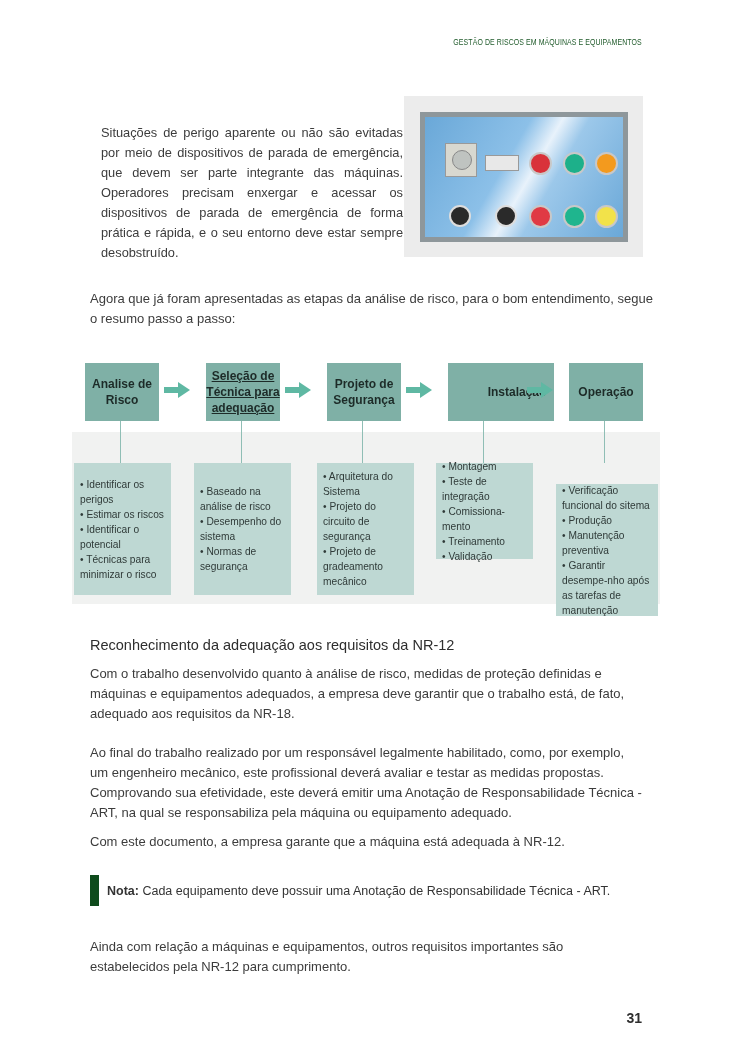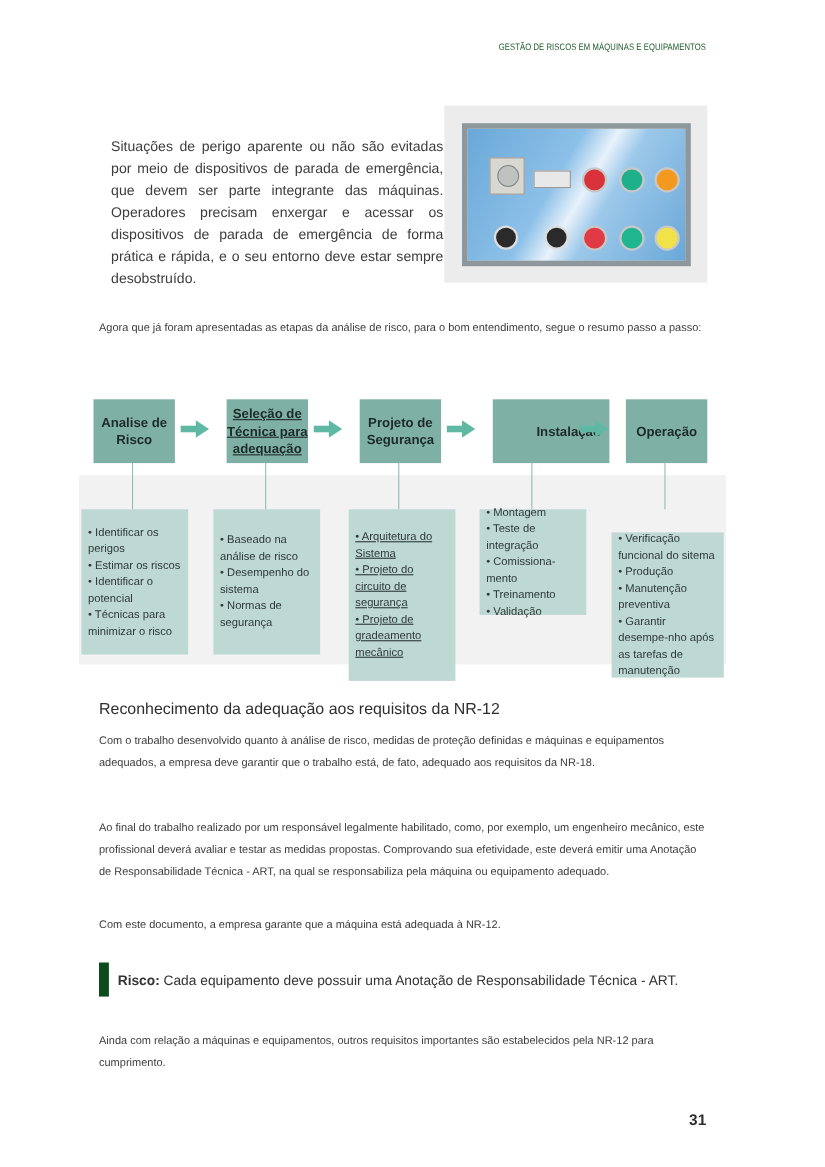--- a/index.html
+++ b/index.html
@@ -1,20 +1,20 @@
 <!DOCTYPE html>
 <html><head>
 <meta charset="utf-8">
 <style>
   html, body { margin: 0; padding: 0; background: #ffffff; }
   body { width: 750px; height: 1061px; position: relative; overflow: hidden;
          font-family: "Liberation Sans", sans-serif; color: #3a3a3a; }
   .running-head { position: absolute; top: 37px; right: 108px; font-size: 8.5px;
                   color: #1f5a2a; letter-spacing: 0.1px; font-family: "Liberation Sans Narrow", "Liberation Sans", sans-serif; transform: scaleX(0.82); transform-origin: right center; }
-  .p { position: absolute; font-size: 10px; line-height: 20px; color: #3c3c3c; margin: 0; }
+  .p { position: absolute; font-size: 13px; line-height: 20px; color: #3c3c3c; margin: 0; }
   .intro { left: 90px; top: 123px; width: 302px; text-align: justify; font-size: 12.8px; margin-left: 11px; }
   .photo { position: absolute; left: 404px; top: 96px; width: 239px; height: 161px; background: #ececec; }
   .panel { position: absolute; left: 16px; top: 16px; width: 208px; height: 130px;
            background: linear-gradient(120deg, #6aa8d8 0%, #8cc0e8 40%, #e8f2fb 52%, #9cc8ea 62%, #6aa8d8 100%);
            border: 5px solid #8e979b; box-sizing: border-box; }
   .timer { position: absolute; left: 20px; top: 26px; width: 30px; height: 32px; background: #d8d8d0; border: 1px solid #999; }
   .timer::after { content: ""; position: absolute; left: 6px; top: 6px; width: 18px; height: 18px; border-radius: 50%; background: #bfc3c0; border: 1px solid #888; }
   .counter { position: absolute; left: 60px; top: 38px; width: 32px; height: 14px; background: #e8e8e8; border: 1px solid #999; }
   .lamp { position: absolute; width: 19px; height: 19px; border-radius: 50%; border: 2px solid #c8c8c8; }
   .knob { position: absolute; width: 18px; height: 18px; border-radius: 50%; background: #2a2a2a; border: 2px solid #ddd; }
@@ -109,21 +109,21 @@
     <span class="item">• Identificar os perigos</span>
     <span class="item">• Estimar os riscos</span>
     <span class="item">• Identificar o potencial</span>
     <span class="item">• Técnicas para minimizar o risco</span>
   </div>
   <div class="detail" style="left:122px;height:132px;">
     <span class="item">• Baseado na análise de risco</span>
     <span class="item">• Desempenho do sistema</span>
     <span class="item">• Normas de segurança</span>
   </div>
-  <div class="detail" style="left:245px;height:156px;text-decoration:underline;">
+  <div class="detail" style="left:245px;height:132px;">
     <span class="item">• Arquitetura do Sistema</span>
     <span class="item">• Projeto do circuito de segurança</span>
     <span class="item">• Projeto de gradeamento mecânico</span>
   </div>
   <div class="detail" style="left:364px;height:96px;">
     <span class="item">• Montagem</span>
     <span class="item">• Teste de integração</span>
     <span class="item">• Comissiona-mento</span>
     <span class="item">• Treinamento</span>
     <span class="item">• Validação</span>
@@ -136,18 +136,18 @@
   </div>
 </div>
 
 <h2 class="section-title">Reconhecimento da adequação aos requisitos da NR-12</h2>
 <p class="p para1">Com o trabalho desenvolvido quanto à análise de risco, medidas de proteção definidas e máquinas e equipamentos adequados, a empresa deve garantir que o trabalho está, de fato, adequado aos requisitos da NR-18.</p>
 <p class="p para2">Ao final do trabalho realizado por um responsável legalmente habilitado, como, por exemplo, um engenheiro mecânico, este profissional deverá avaliar e testar as medidas propostas. Comprovando sua efetividade, este deverá emitir uma Anotação de Responsabilidade Técnica - ART, na qual se responsabiliza pela máquina ou equipamento adequado.</p>
 <p class="p para3">Com este documento, a empresa garante que a máquina está adequada à NR-12.</p>
 
 <div class="note">
   <div class="note-bar"></div>
-  <div class="note-text"><b>Risco:</b><span> Cada equipamento deve possuir uma Anotação de Responsabilidade Técnica - ART.</span></div>
+  <div class="note-text"><b>Nota:</b><span> Cada equipamento deve possuir uma Anotação de Responsabilidade Técnica - ART.</span></div>
 </div>
 
 <p class="p para4">Ainda com relação a máquinas e equipamentos, outros requisitos importantes são estabelecidos pela NR-12 para cumprimento.</p>
 
 <div class="page-number">31</div>
 
 </body></html>

